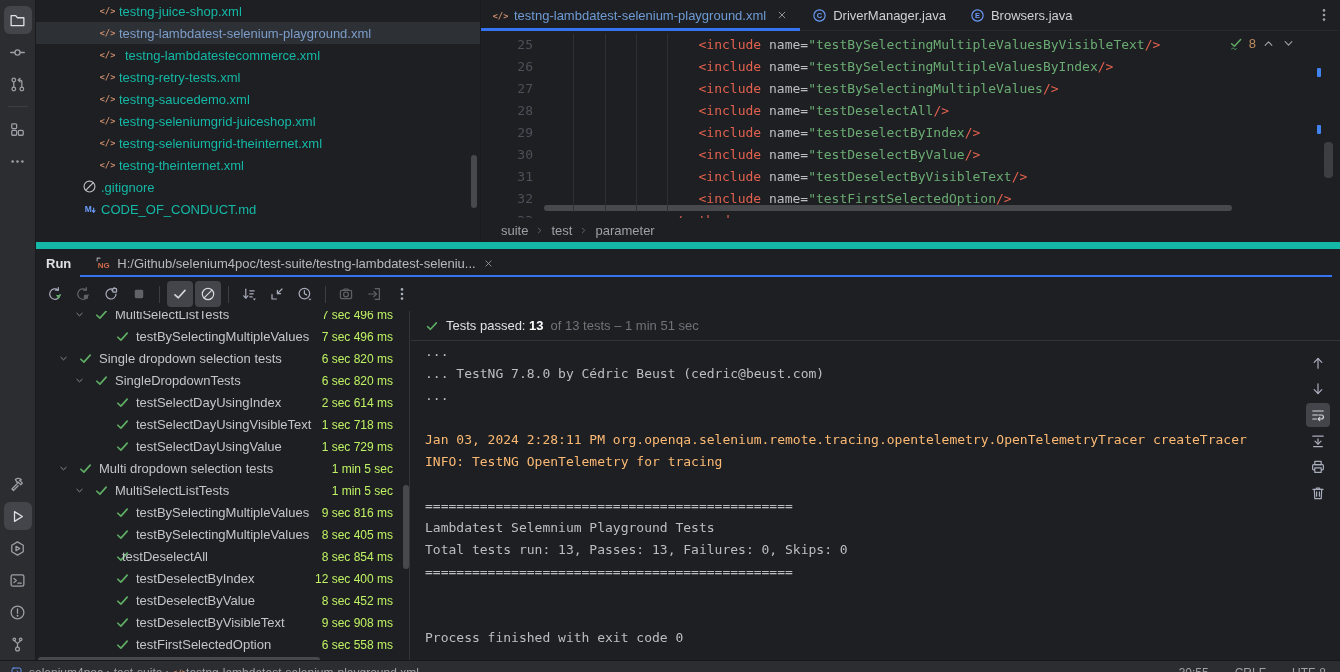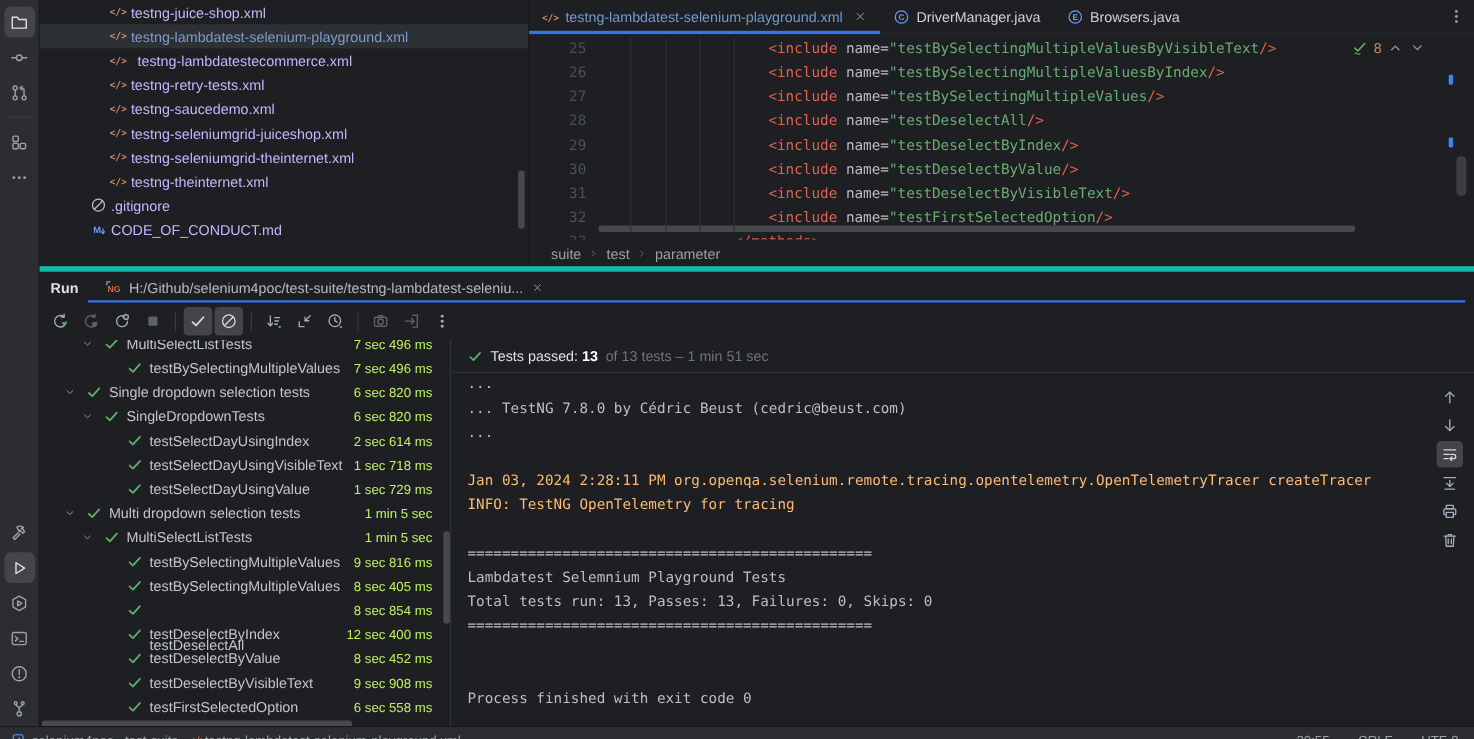--- a/index.html
+++ b/index.html
@@ -29,21 +29,21 @@
   .stripe .spacer { flex:1; }
 
   
   .project { position:absolute; left:36px; top:0; width:444px; height:242px; background:#1E1F22; overflow:hidden; }
   .project-header { height:33px; display:flex; align-items:center; padding-left:12px; gap:4px; color:#DFE1E5; font-weight:700; }
   .project-header .ic { color:#9DA0A6; } .project-header .ic svg { width:14px; height:14px; }
   .ptree { position:relative; }
   .prow { position:relative; height:22px; display:flex; align-items:center; }
   .prow.sel { background:#2D3136; }
   .prow .ic { position:absolute; } .prow .ic svg { width:15px; height:15px; }
-  .prow .plabel { position:absolute; white-space:nowrap; color:#c4b5fd; }
+  .prow .plabel { position:absolute; white-space:nowrap; color:#14b8a6; }
   .prow.mod .plabel { color:#7C9CC9; }
   .pscroll { position:absolute; right:3px; top:155px; width:6px; height:53px; border-radius:3px; background:#47494D; }
 
   
   .editor { position:absolute; left:480px; top:0; width:860px; height:242px; background:#1E1F22; border-left:1px solid #1A1B1E; }
   .tabbar { position:relative; height:31px; border-bottom:1px solid #26282B; display:flex; align-items:stretch; }
   .etab { position:relative; display:flex; align-items:center; gap:6px; padding:0 12px; color:#CED0D6; }
   .etab .ic svg { width:15px; height:15px; }
   .etab.active::after { content:""; position:absolute; left:0; right:0; bottom:-1px; height:3px; background:#3574F0; }
   .etab.mod .tlabel { color:#6E9BD5; }
@@ -61,21 +61,21 @@
   .evscroll { position:absolute; left:843px; top:111px; width:9px; height:36px; border-radius:4px; background:rgba(255,255,255,.14); }
   .inspect { position:absolute; right:44px; top:5px; display:flex; align-items:center; gap:5px; color:#BE8D5F; font-family:"Liberation Sans",sans-serif; }
   .inspect .ic svg { width:15px; height:15px; }
   .inspect .car { color:#9DA0A6; }
 
   .crumbs { position:absolute; left:0; right:0; top:218px; height:24px; display:flex; align-items:center; padding-left:16px; gap:2px; color:#9DA0A6; background:#1E1F22; }
   .crumbs .sep svg { width:11px; height:11px; color:#6F737A; }
   .crumbs .crumb { padding:0 4px; }
 
   
-  .runpanel { position:absolute; left:36px; top:242px; width:1304px; height:418px; background:#1E1F22; border-top:5px solid #14b8a6; }
+  .runpanel { position:absolute; left:36px; top:242px; width:1304px; height:418px; background:#1E1F22; border-top:7px solid #14b8a6; }
   .runtabs { position:relative; height:28px; display:flex; align-items:center; }
   .runlabel { margin-left:10px; color:#DFE1E5; font-weight:700; }
   .runtab { position:relative; margin-left:14px; height:100%; display:flex; align-items:center; gap:7px; padding:0 10px; color:#B6BAC0; }
   .runtab .ic svg { width:15px; height:15px; }
   .runtab .close { color:#9DA0A6; } .runtab .close svg { width:11px; height:11px; }
   .rununderline { position:absolute; left:44px; right:8px; bottom:0; height:2px; background:#3574F0; }
 
   .runtoolbar { position:absolute; left:0; top:28px; height:34px; display:flex; align-items:center; padding-left:6px; gap:2px; }
   .tbtn { width:26px; height:26px; border-radius:4px; display:flex; align-items:center; justify-content:center; color:#A8ADBD; }
   .tbtn.on { background:#43454A; color:#D5D8DE; }
@@ -669,21 +669,21 @@
             </span>
             <span class="tlbl" style="left: 100px;">testBySelectingMultipleValues</span>
             <span class="tdur">8 sec 405 ms</span>
           </div>
           <div class="trow">
             <span class="ic chk" style="left: 79px;">
               <svg viewBox="0 0 16 16" fill="none" stroke="currentColor" stroke-width="1.2" stroke-linecap="round" stroke-linejoin="round">
                 <polyline points="3,8.8 6.3,11.8 13,4.4" stroke="#5FAD65" stroke-width="1.8"></polyline>
               </svg>
             </span>
-            <span class="tlbl" style="left: 100px; margin-top: 32px;">testDeselectAll</span>
+            <span class="tlbl" style="left: 86px;">testDeselectAll</span>
             <span class="tdur">8 sec 854 ms</span>
           </div>
           <div class="trow">
             <span class="ic chk" style="left: 79px;">
               <svg viewBox="0 0 16 16" fill="none" stroke="currentColor" stroke-width="1.2" stroke-linecap="round" stroke-linejoin="round">
                 <polyline points="3,8.8 6.3,11.8 13,4.4" stroke="#5FAD65" stroke-width="1.8"></polyline>
               </svg>
             </span>
             <span class="tlbl" style="left: 100px;">testDeselectByIndex</span>
             <span class="tdur">12 sec 400 ms</span>

